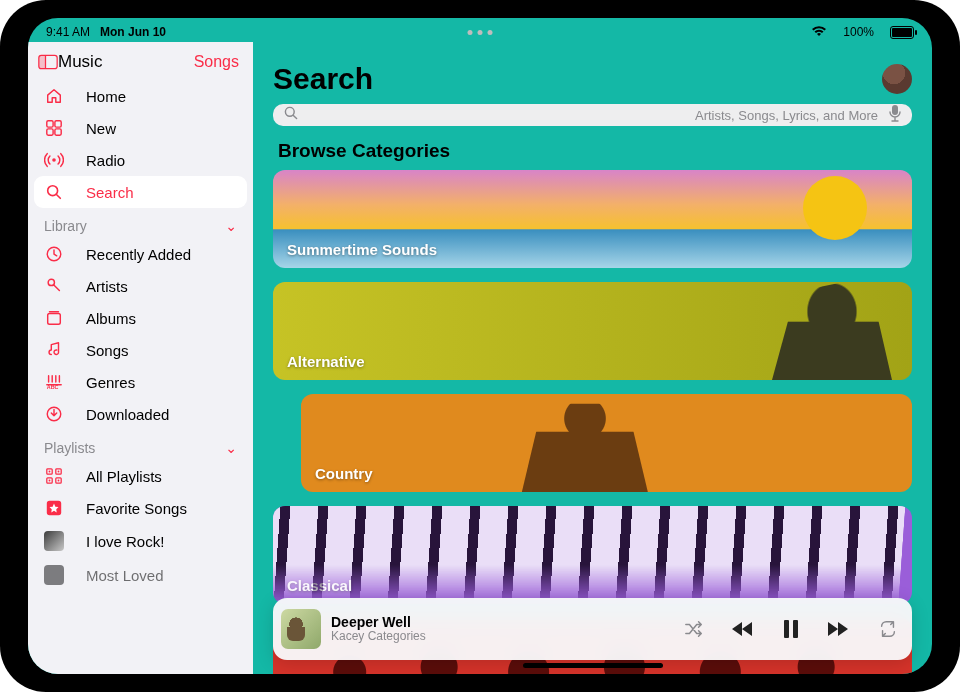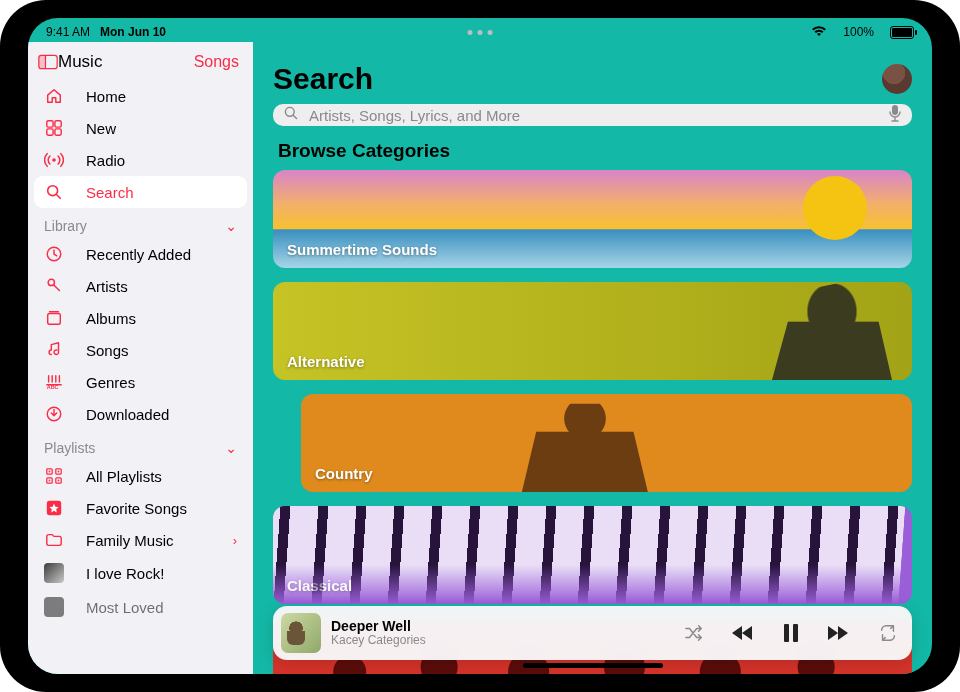--- a/index.html
+++ b/index.html
@@ -80,21 +80,21 @@
   .main-title { font-size:30px; font-weight:800; }
   .avatar {
     width:30px; height:30px; border-radius:50%;
     background: radial-gradient(circle at 40% 30%, #7a5244 0 40%, #5a3a30 41% 100%);
   }
   .searchbar {
     margin-top:8px; height:34px; background:#eeeeef; border-radius:10px;
     display:flex; align-items:center; padding:0 10px; gap:8px; color:#8a8a8e;
   }
   .searchbar input {
-    flex:1; border:none; background:transparent; outline:none; font-size:15px; color:#000;
+    flex:1; border:none; background:transparent; outline:none; font-size:13px; color:#000;text-align:right;
   }
   .searchbar input::placeholder { color:#8a8a8e; }
   .browse-title { font-size:19px; font-weight:700; margin:14px 0 8px 5px; }
 
   .cat-grid {
     display:grid; grid-template-columns:1fr; gap:14px; overflow-y:auto;
     padding-bottom:100px;
   }
   .cat-card {
     height:98px; border-radius:12px; position:relative; overflow:hidden; color:#fff;
@@ -147,21 +147,21 @@
       radial-gradient(circle at 40% 55%, #5b0d0a 0 20px, transparent 21px),
       radial-gradient(circle at 55% 50%, #5b0d0a 0 20px, transparent 21px),
       radial-gradient(circle at 70% 55%, #5b0d0a 0 20px, transparent 21px),
       radial-gradient(circle at 85% 50%, #5b0d0a 0 18px, transparent 19px);
   }
   .bg-pink { background:#e84b8a; }
   .bg-purple { background:#7a4bd0; }
 
   
   .nowplaying {
-    position:absolute; left:20px; right:20px; bottom:14px; height:54px;
+    position:absolute; left:20px; right:20px; bottom:14px; height:62px;
     background:rgba(248,248,250,.96); border-radius:14px;
     display:flex; align-items:center; padding:0 14px 0 8px; gap:10px;
     box-shadow:0 4px 18px rgba(0,0,0,.15);
     backdrop-filter:blur(10px);
   }
   .np-art {
     width:40px; height:40px; border-radius:7px;
     background: linear-gradient(135deg,#cdd9a3 0%, #8fa86a 100%);
     position:relative;
   }
@@ -346,29 +346,20 @@
           <div class="sb-item">
             <span class="ico">
               <svg width="18" height="18" viewBox="0 0 20 20">
                   <rect x="2" y="2" width="16" height="16" rx="3" fill="#fa2d48"></rect>
                   <path d="M10 5 L11.5 8.5 L15 9 L12.5 11.5 L13 15 L10 13 L7 15 L7.5 11.5 L5 9 L8.5 8.5 Z" fill="#fff"></path>
                 </svg>
             </span>
             <span>Favorite Songs</span>
           </div>
           <div class="sb-item">
-            <span class="ico">
-              <svg width="18" height="18" viewBox="0 0 20 20">
-                  <path d="M2 6 A2 2 0 0 1 4 4 H8 L10 6 H16 A2 2 0 0 1 18 8 V14 A2 2 0 0 1 16 16 H4 A2 2 0 0 1 2 14 Z" fill="none" stroke="#fa2d48" stroke-width="1.6"></path>
-                </svg>
-            </span>
-            <span>Family Music</span>
-            <span class="chev">›</span>
-          </div>
-          <div class="sb-item">
             <span class="playlist-art" style="background:linear-gradient(135deg,#3c3c3c,#c8c8c8);"></span>
             <span>I love Rock!</span>
           </div>
           <div class="sb-item" style="opacity:.55;">
             <span class="playlist-art" style="background:#1c1c1e;"></span>
             <span>Most Loved</span>
           </div>
         </div>
       </div>
 

